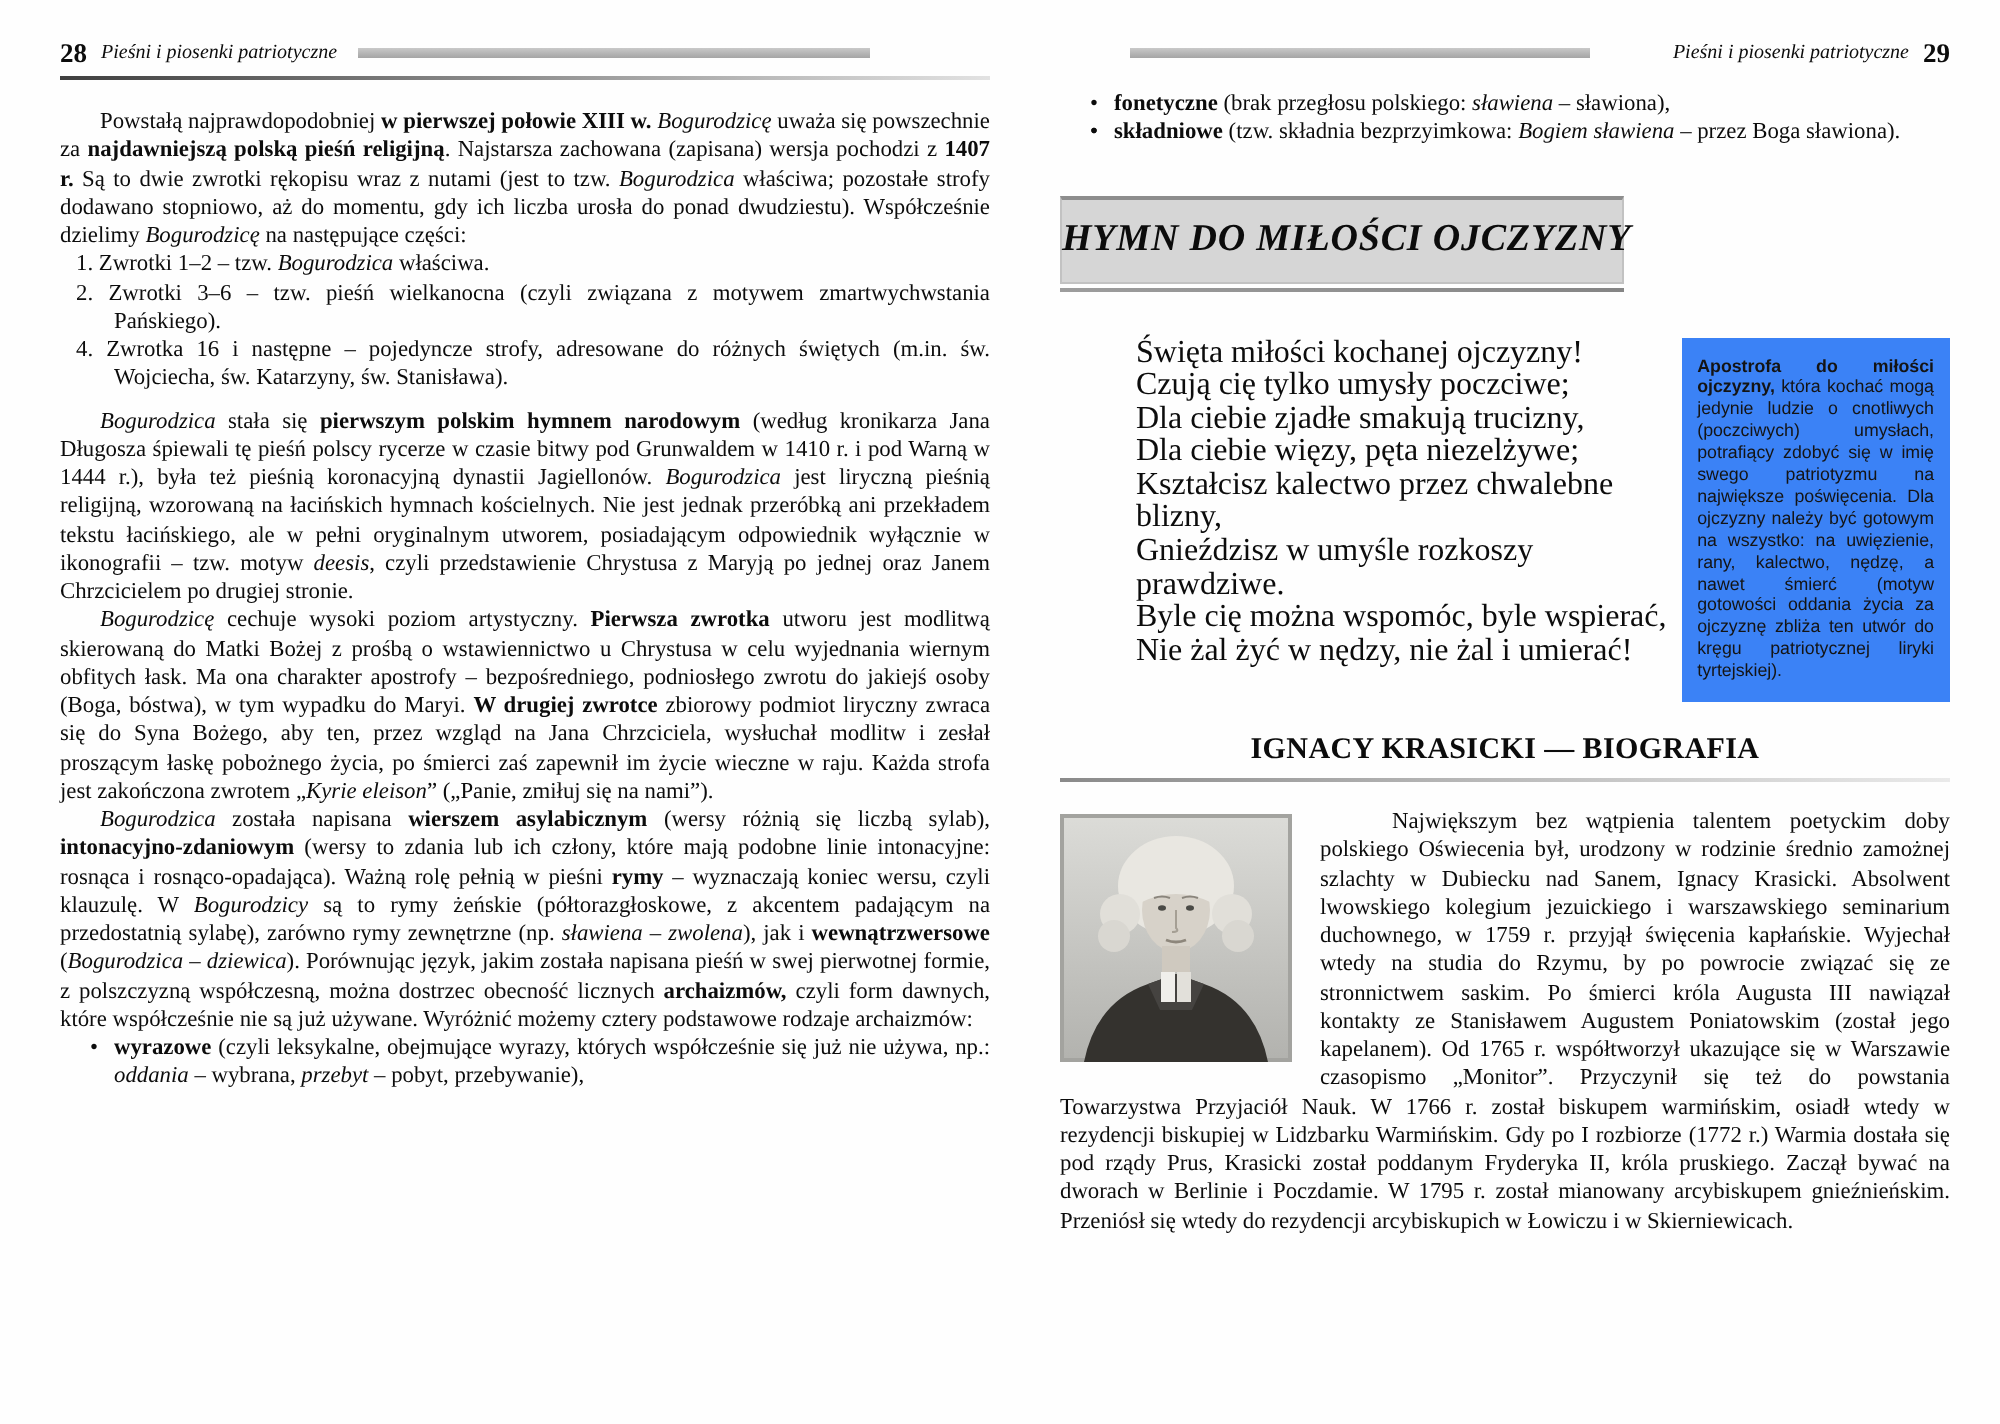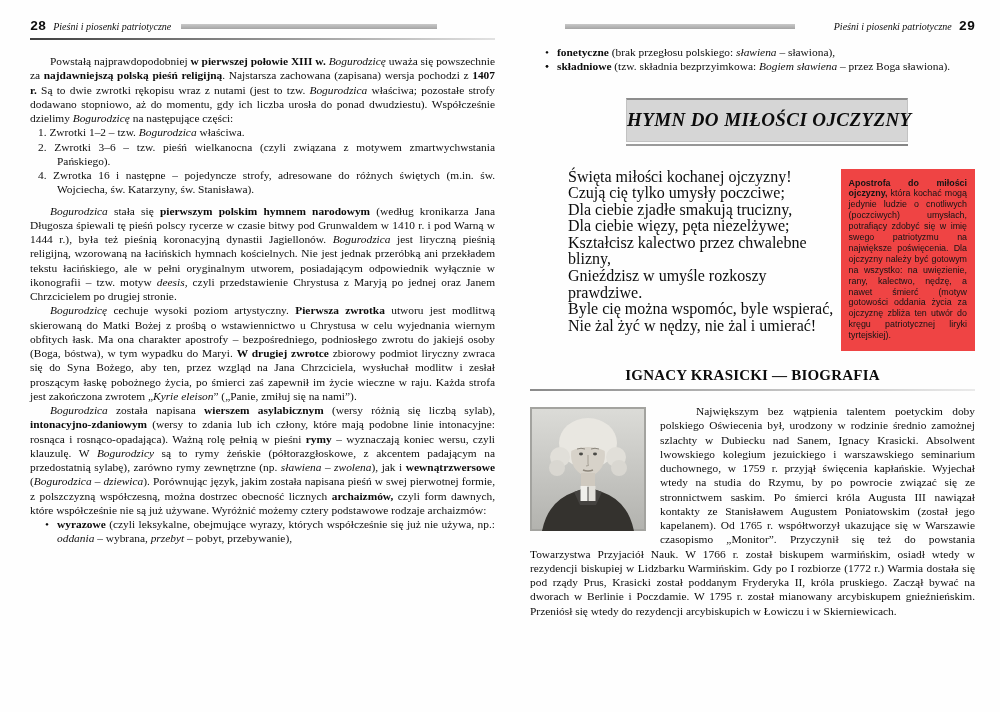--- a/index.html
+++ b/index.html
@@ -3,21 +3,21 @@
 <meta charset="utf-8">
 <style>
   html,body{margin:0;padding:0;background:#ffffff;width:1000px;height:712px;overflow:hidden;}
   .spread{width:1000px;height:712px;display:flex;background:#fefefe;font-family:"Liberation Serif",serif;color:#0c0c0c;}
   .page{box-sizing:border-box;overflow:hidden;}
   .page-left{width:500px;padding:20px 5px 0 30px;}
   .page-right{width:500px;padding:20px 25px 0 30px;}
 
   
   .pagehead{display:flex;align-items:center;height:13px;}
-  .pagenum{font-weight:bold;font-size:13.5px;line-height:13px;font-family:Liberation Mono, monospace;}
+  .pagenum{font-weight:bold;font-size:13.5px;line-height:13px;}
   .runtitle{font-style:italic;font-size:10px;white-space:nowrap;}
   .page-left .runtitle{margin-left:7px;}
   .headbar{height:5px;background:linear-gradient(180deg,#c9c9c9,#a5a5a5);}
   .page-left .headbar{width:256px;margin-left:10px;}
   .pagehead.right .headbar{width:230px;margin-left:35px;}
   .pagehead.right .runtitle{margin-left:auto;margin-right:7px;}
 
   
   .chapter{font-size:15.5px;font-weight:bold;text-align:center;margin:15px 0 0;letter-spacing:.2px;}
   .hrule{height:2px;margin-top:5px;background:linear-gradient(to right,#3f3f3f,#a9a9a9 65%,#e2e2e2);}
@@ -30,30 +30,30 @@
   .indent{text-indent:20px;}
   .indent-lg{text-indent:36px;}
   .numitem{font-size:11.4px;line-height:14.25px;text-align:justify;margin:0;padding-left:27px;text-indent:-19px;}
   .bullet{font-size:11.4px;line-height:14.25px;text-align:justify;position:relative;padding-left:27px;margin:0;}
   .bullet .dot{position:absolute;left:15px;top:0;}
   .b{font-weight:bold;}
   .i{font-style:italic;}
   .bullets-top{margin-top:12px;}
 
   
-  .titlebox-wrap{margin-top:24px;margin-left:96px;width:282px;}
+  .titlebox-wrap{margin-top:24px;width:282px;}
   .titlebox{background:#d6d6d6;border:1px solid #c2c2c2;border-top:2px solid #8d8d8d;text-align:center;padding:9px 0 10px;}
   .titletext{font-size:19px;font-weight:bold;font-style:italic;letter-spacing:.4px;white-space:nowrap;}
   .titlebox-shadow{height:2px;margin-top:2px;background:linear-gradient(to right,#9d9d9d,#858585);}
 
   
   .poem-row{display:flex;margin-top:23px;}
   .poem{margin-left:38px;}
   .poemline{font-size:16px;line-height:16.6px;}
-  .sidebar{margin-left:auto;width:140px;box-sizing:border-box;background:#ef4444;padding:9px 8px 10px;font-family:"Liberation Sans",sans-serif;font-size:8.9px;line-height:10.9px;text-align:justify;color:#141414;align-self:flex-start;}
+  .sidebar{margin-left:auto;width:140px;box-sizing:border-box;background:#3b82f6;padding:9px 8px 10px;font-family:"Liberation Sans",sans-serif;font-size:8.9px;line-height:10.9px;text-align:justify;color:#141414;align-self:flex-start;}
 
   
   .chapter2{margin-top:16px;font-size:15px;}
   .bio{margin-top:13px;}
   .portrait{float:left;width:116px;height:124px;margin:3px 14px 2px 0;}
 </style>
 </head>
 <body>
 
 <div class="spread">

